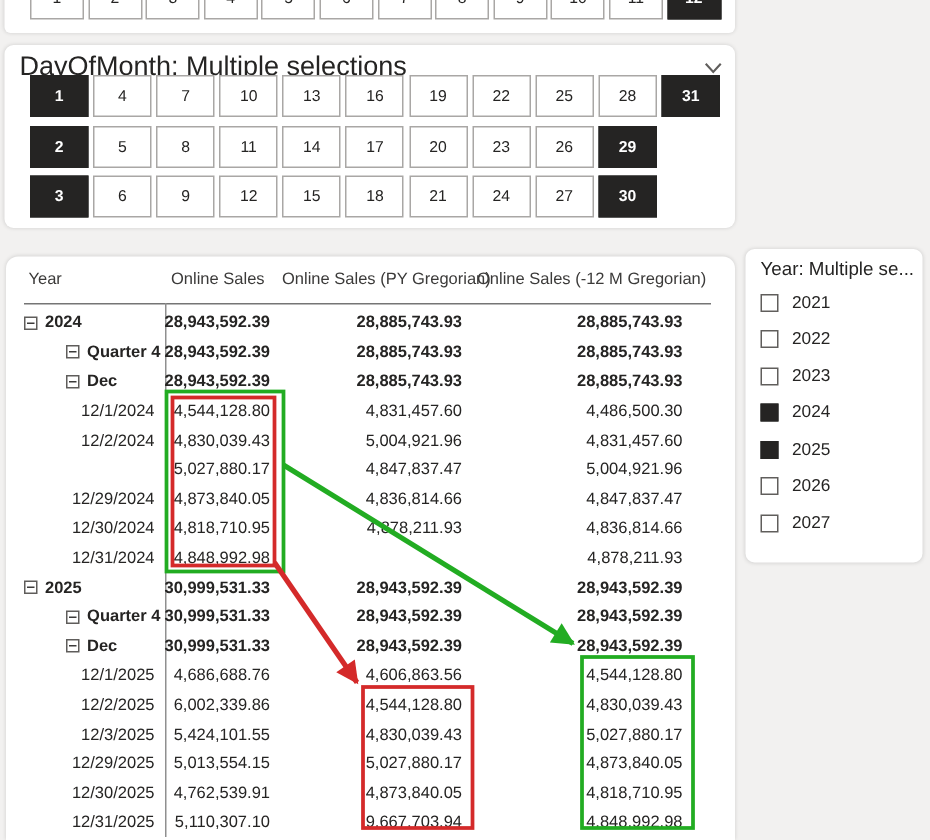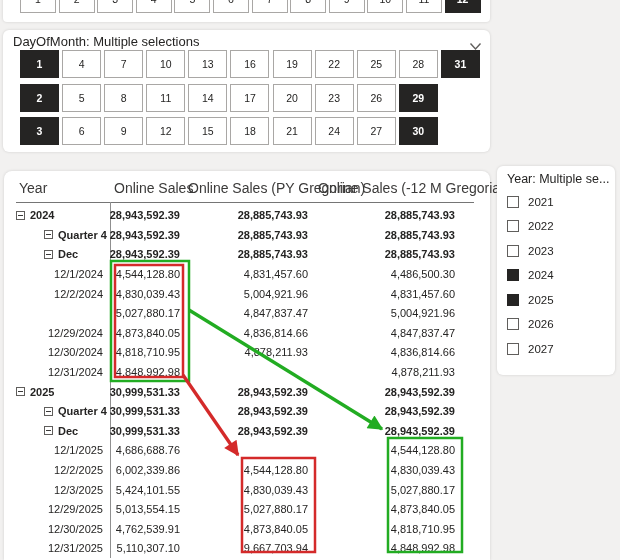--- a/index.html
+++ b/index.html
@@ -16,28 +16,28 @@
   #month-row{top:1px;gap:2.6px;}
   .slicer-btn{box-sizing:border-box;border:1px solid #a9a7a5;background:#fff;
     display:flex;align-items:center;justify-content:center;
     font-size:10.5px;color:#252423;cursor:pointer;}
   .month-btn{width:36px;height:28px;}
   .day-btn{width:39px;height:28px;}
   .slicer-btn.sel{background:#252423;border-color:#252423;color:#fff;font-weight:700;}
 
   
   #day-card{left:3px;top:30px;width:487px;height:122px;}
-  #day-title{position:absolute;left:10px;top:4px;font-size:13px;color:#252423;}
+  #day-title{position:absolute;left:10px;top:4px;font-size:18px;color:#252423;}
   #day-chevron{position:absolute;right:8px;top:7px;width:13px;height:9px;cursor:pointer;}
   #day-grid{position:absolute;left:17px;top:20px;display:flex;flex-direction:column;gap:5.5px;}
   .day-row{display:flex;gap:3.1px;}
 
   
   #table-card{left:4px;top:171px;width:486px;height:389px;border-radius:8px 8px 0 0;}
-  .col-head{position:absolute;top:9px;font-size:14px;color:#3b3a39;white-space:nowrap;cursor:pointer;}
+  .col-head{position:absolute;top:9px;font-size:11px;color:#3b3a39;white-space:nowrap;cursor:pointer;}
   #head-year{left:15px;} #head-c1{left:110px;} #head-c2{left:184px;} #head-c3{left:314px;}
   #head-underline{position:absolute;left:12px;top:31px;width:458px;height:1px;background:#757575;}
   #col-divider{position:absolute;left:106px;top:31px;bottom:2px;width:1px;background:#8f8f8f;}
   #matrix-rows{position:absolute;left:0;top:34.5px;right:0;}
   .m-row{height:19.6px;position:relative;}
   .m-label{position:absolute;left:8px;width:91px;top:0;height:100%;
     display:flex;align-items:center;font-size:11px;white-space:nowrap;cursor:pointer;}
   .m-label.date{justify-content:flex-end;}
   .m-label.lvl0{padding-left:4px;} .m-label.lvl1{padding-left:18px;justify-content:center;} .m-label.lvl2{padding-left:32px;}
   .expand-icon{box-sizing:border-box;width:9px;height:9px;border:1px solid #5f5d5b;
@@ -233,20 +233,21 @@
         </div>
         <div class="m-val v1 bold">30,999,531.33</div>
         <div class="m-val v2 bold">28,943,592.39</div>
         <div class="m-val v3 bold">28,943,592.39</div>
       </div>
       <div class="m-row">
         <div class="m-label date">
           <span>12/1/2025</span>
         </div>
         <div class="m-val v1">4,686,688.76</div>
+        <div class="m-val v2">4,606,863.56</div>
         <div class="m-val v3">4,544,128.80</div>
       </div>
       <div class="m-row">
         <div class="m-label date">
           <span>12/2/2025</span>
         </div>
         <div class="m-val v1">6,002,339.86</div>
         <div class="m-val v2">4,544,128.80</div>
         <div class="m-val v3">4,830,039.43</div>
       </div>

